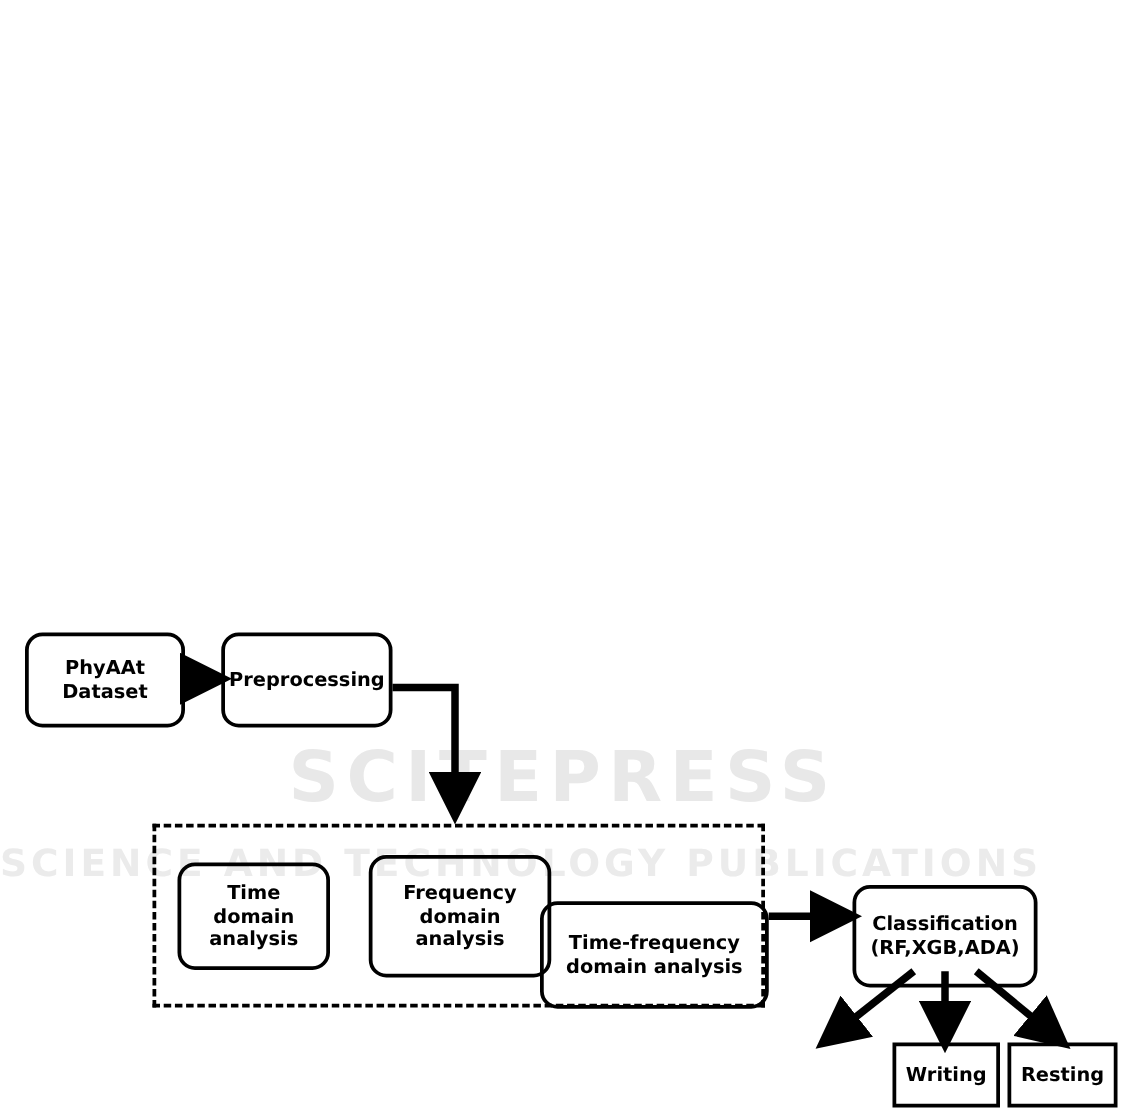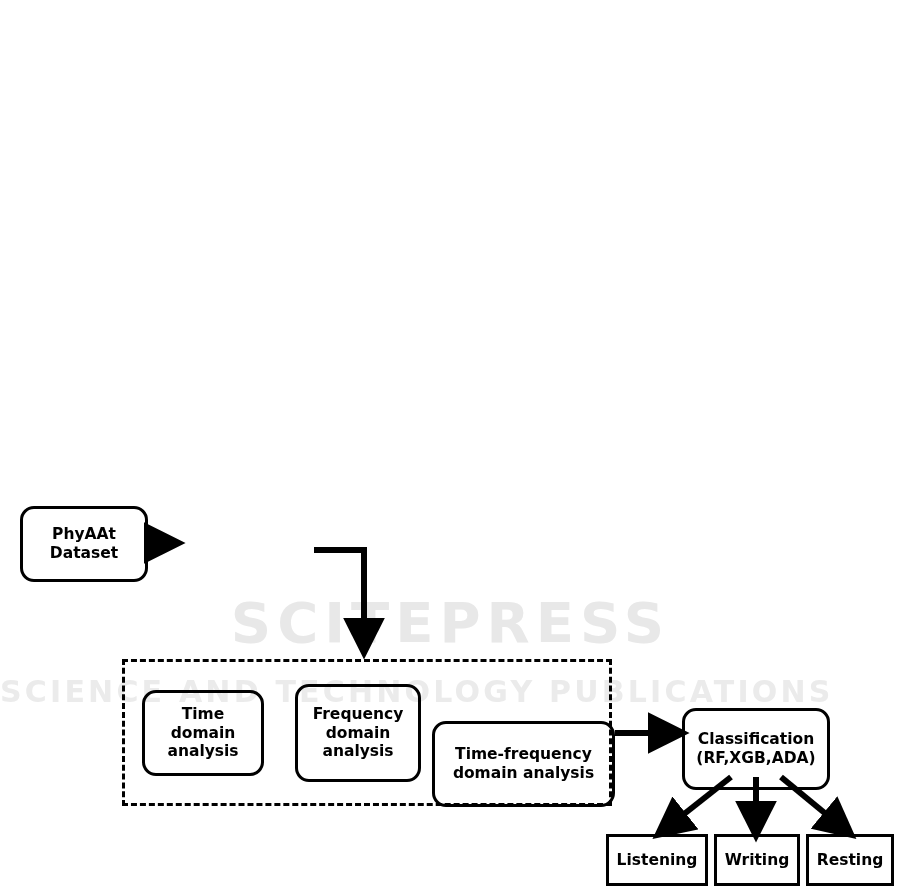--- a/index.html
+++ b/index.html
@@ -124,33 +124,33 @@
     <line x1="731" y1="777" x2="660" y2="833" stroke="#000000" stroke-width="6" marker-end="url(#ah)"></line>
 
     <line x1="756" y1="777" x2="756" y2="833" stroke="#000000" stroke-width="6" marker-end="url(#ah)"></line>
 
     <line x1="781" y1="777" x2="849" y2="833" stroke="#000000" stroke-width="6" marker-end="url(#ah)"></line>
   </svg>
 
   <div class="node rounded" style="left:20px; top:506px; width:128px; height:76px;">PhyAAt
 Dataset</div>
 
+  <div class="node rounded" style="left:177px; top:506px; width:137px; height:76px;">Preprocessing</div>
 
   <div class="node rounded" style="left:142px; top:690px; width:122px; height:86px;">Time domain
 analysis</div>
 
-  <div class="node rounded" style="left:295px; top:684px; width:126px; height:98px;">Frequency
+  <div class="node rounded" style="left:295px; top:684px; width:146px; height:98px;">Frequency
 domain
 analysis</div>
 
   <div class="node rounded" style="left:432px; top:690px; width:183px; height:86px;margin-top:31px;">Time-frequency
 domain analysis</div>
 
   <div class="node rounded" style="left:682px; top:696px; width:148px; height:82px;margin-top:12px;">Classification
 (RF,XGB,ADA)</div>
 
-  <div class="node sharp" style="left:606px; top:834px; width:102px; height:52px;">Listening</div>
 
   <div class="node sharp" style="left:714px; top:834px; width:86px; height:52px;">Writing</div>
 
   <div class="node sharp" style="left:806px; top:834px; width:88px; height:52px;">Resting</div>
 
 </div>
 
 </body></html>

